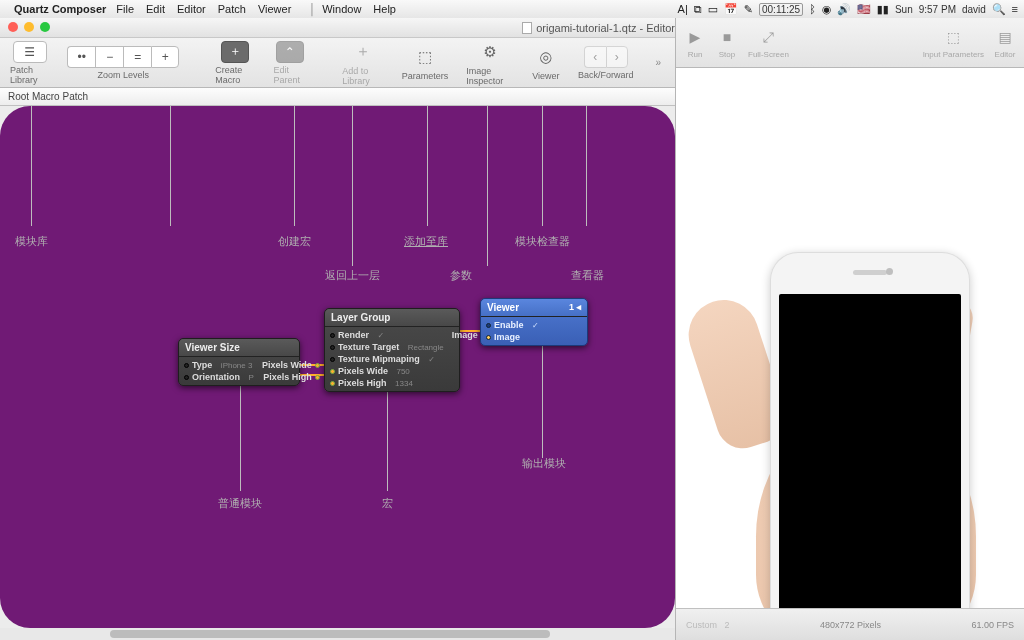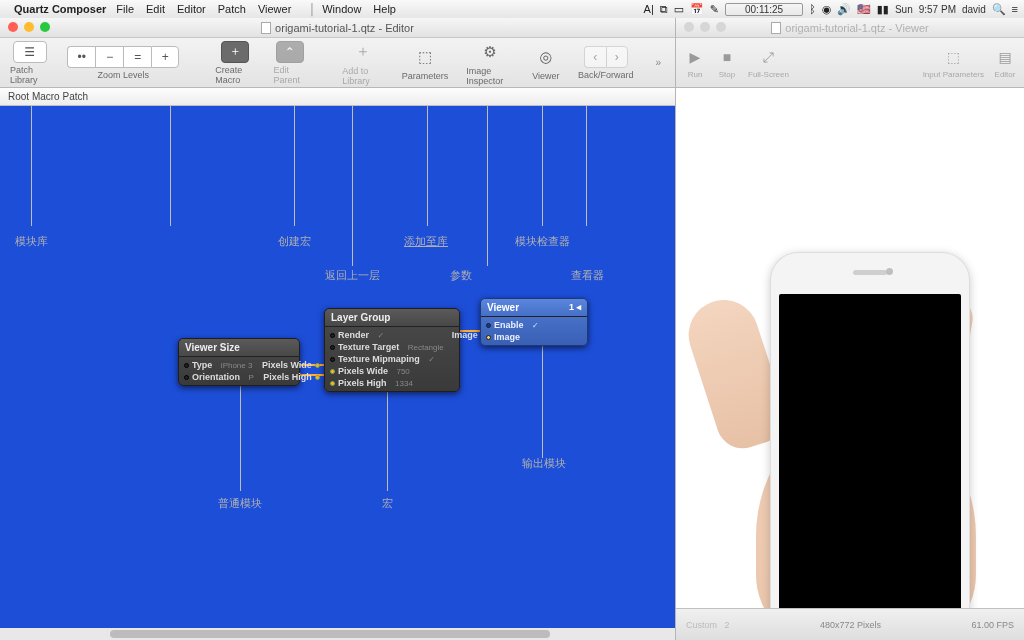--- a/index.html
+++ b/index.html
@@ -11,41 +11,41 @@
   .menubar .app-name { font-weight: bold; margin-right: 10px; }
   .menubar .menu-item { margin-right: 12px; }
   .menubar .spacer { flex:1; }
   .menubar .status-item { margin-left: 6px; font-size:10px; color:#333;}
   .menubar .status-icon { margin-left: 6px; font-size:11px; }
 
   .workspace { display:flex; height: calc(640px - 18px); }
 
   
   .editor-window { width: 676px; height: 100%; background:#ececec; display:flex; flex-direction:column; border-right:1px solid #b5b5b5;}
-  .titlebar { height:20px; display:flex; align-items:center; justify-content:center; position:relative; font-size:11px; color:#555; background:linear-gradient(#f6f6f6,#e2e2e2); border-bottom:1px solid #c8c8c8;}
+  .titlebar { height:20px; display:flex; align-items:center; justify-content:flex-end; position:relative; font-size:11px; color:#555; background:linear-gradient(#f6f6f6,#e2e2e2); border-bottom:1px solid #c8c8c8;}
   .traffic { position:absolute; left:8px; top:4px; display:flex; gap:6px;}
   .traffic span { width:10px; height:10px; border-radius:50%; display:block;}
   .tl-r{background:#ff5f57;} .tl-y{background:#febc2e;} .tl-g{background:#28c840;}
   .titlebar .doc-icon { width:10px;height:12px;background:#fff;border:1px solid #aaa;margin-right:4px;}
   .toolbar { height:50px; background:linear-gradient(#f3f3f3,#e3e3e3); border-bottom:1px solid #b8b8b8; display:flex; align-items:center; padding:0 10px; gap:18px; }
   .tb-group { display:flex; flex-direction:column; align-items:center; gap:2px;}
   .tb-label { font-size:9px; color:#6a6a6a;}
   .tb-btn { height:22px; min-width:28px; background:#fff; border:1px solid #bbb; border-radius:4px; display:flex; align-items:center; justify-content:center; font-size:12px; color:#555;}
   .seg { display:flex; }
   .seg .tb-btn{ border-radius:0; border-right:none;}
   .seg .tb-btn:first-child{border-radius:4px 0 0 4px;}
   .seg .tb-btn:last-child{border-radius:0 4px 4px 0; border-right:1px solid #bbb;}
   .tb-icon-btn { width:28px; height:24px; display:flex; align-items:center; justify-content:center; color:#666; font-size:15px;}
   .toolbar .spacer{flex:1;}
   .toolbar .disabled{ opacity:.5;}
   .chev { font-size:10px; color:#888; padding:0 4px;}
 
   .breadcrumb { height:18px; background:linear-gradient(#fdfdfd,#ededed); border-bottom:1px solid #c0c0c0; font-size:10px; color:#444; display:flex; align-items:center; padding:0 8px;}
   
-  .canvas { flex:1; background:#1d4ed8; position:relative; overflow:hidden;}
+  .canvas { flex:1; background:#701a75; position:relative; overflow:hidden;border-radius:30px;}
   .canvas-label { position:absolute; color:#b0b0b0; font-size:11px; white-space:nowrap;}
   .vline { position:absolute; width:1px; background:#bdbdbd;}
 
   
   .patch { position:absolute; background:linear-gradient(#4a4a4a,#3a3a3a); border:1px solid #1e1e1e; border-radius:5px; box-shadow:0 2px 6px rgba(0,0,0,.6); color:#ddd; font-size:9px;}
   .patch .p-title{ background:linear-gradient(#5a5a5a,#484848); padding:3px 6px; font-weight:600; border-bottom:1px solid #222; border-radius:5px 5px 0 0; font-size:10px; color:#eee;}
   .patch .p-body{ padding:3px 5px; display:flex; gap:8px;}
   .p-col{display:flex; flex-direction:column; gap:2px;}
   .p-row{ display:flex; align-items:center; gap:3px; white-space:nowrap;}
   .port{ width:5px;height:5px;border-radius:50%;background:#222;border:1px solid #000;}
@@ -102,21 +102,21 @@
   <span class="menu-item">Viewer</span>
   <span style="margin:0 6px;color:#888;">│</span>
   <span class="menu-item">Window</span>
   <span class="menu-item">Help</span>
   <span class="spacer"></span>
   <span class="status-icon">A|</span>
   <span class="status-icon">⧉</span>
   <span class="status-icon">▭</span>
   <span class="status-icon">📅</span>
   <span class="status-icon">✎</span>
-  <span class="status-item" style="border:1px solid #999;padding:0 19px;border-radius:2px;">00:11:25</span>
+  <span class="status-item" style="border:1px solid #999;padding:0 2px;border-radius:2px;">00:11:25</span>
   <span class="status-icon">ᛒ</span>
   <span class="status-icon">◉</span>
   <span class="status-icon">🔊</span>
   <span class="status-icon">🇺🇸</span>
   <span class="status-icon">▮▮</span>
   <span class="status-item">Sun</span>
   <span class="status-item">9:57 PM</span>
   <span class="status-item">david</span>
   <span class="status-icon">🔍</span>
   <span class="status-icon">≡</span>
@@ -287,29 +287,20 @@
       </div>
     </div>
   </div>
 
   <div class="editor-scroll">
     <div class="thumb"></div>
   </div>
 </div>
 
 <div class="viewer-window">
-  <div class="titlebar">
-    <div class="traffic">
-      <span></span>
-      <span></span>
-      <span></span>
-    </div>
-    <span class="doc-icon"></span>
-    <span>origami-tutorial-1.qtz - Viewer</span>
-  </div>
   <div class="viewer-toolbar">
     <div class="vt-group">
       <div class="vt-icon">
             <span>▶</span>
           </div>
       <span class="vt-label">Run</span>
     </div>
     <div class="vt-group">
       <div class="vt-icon">
             <span>■</span>

